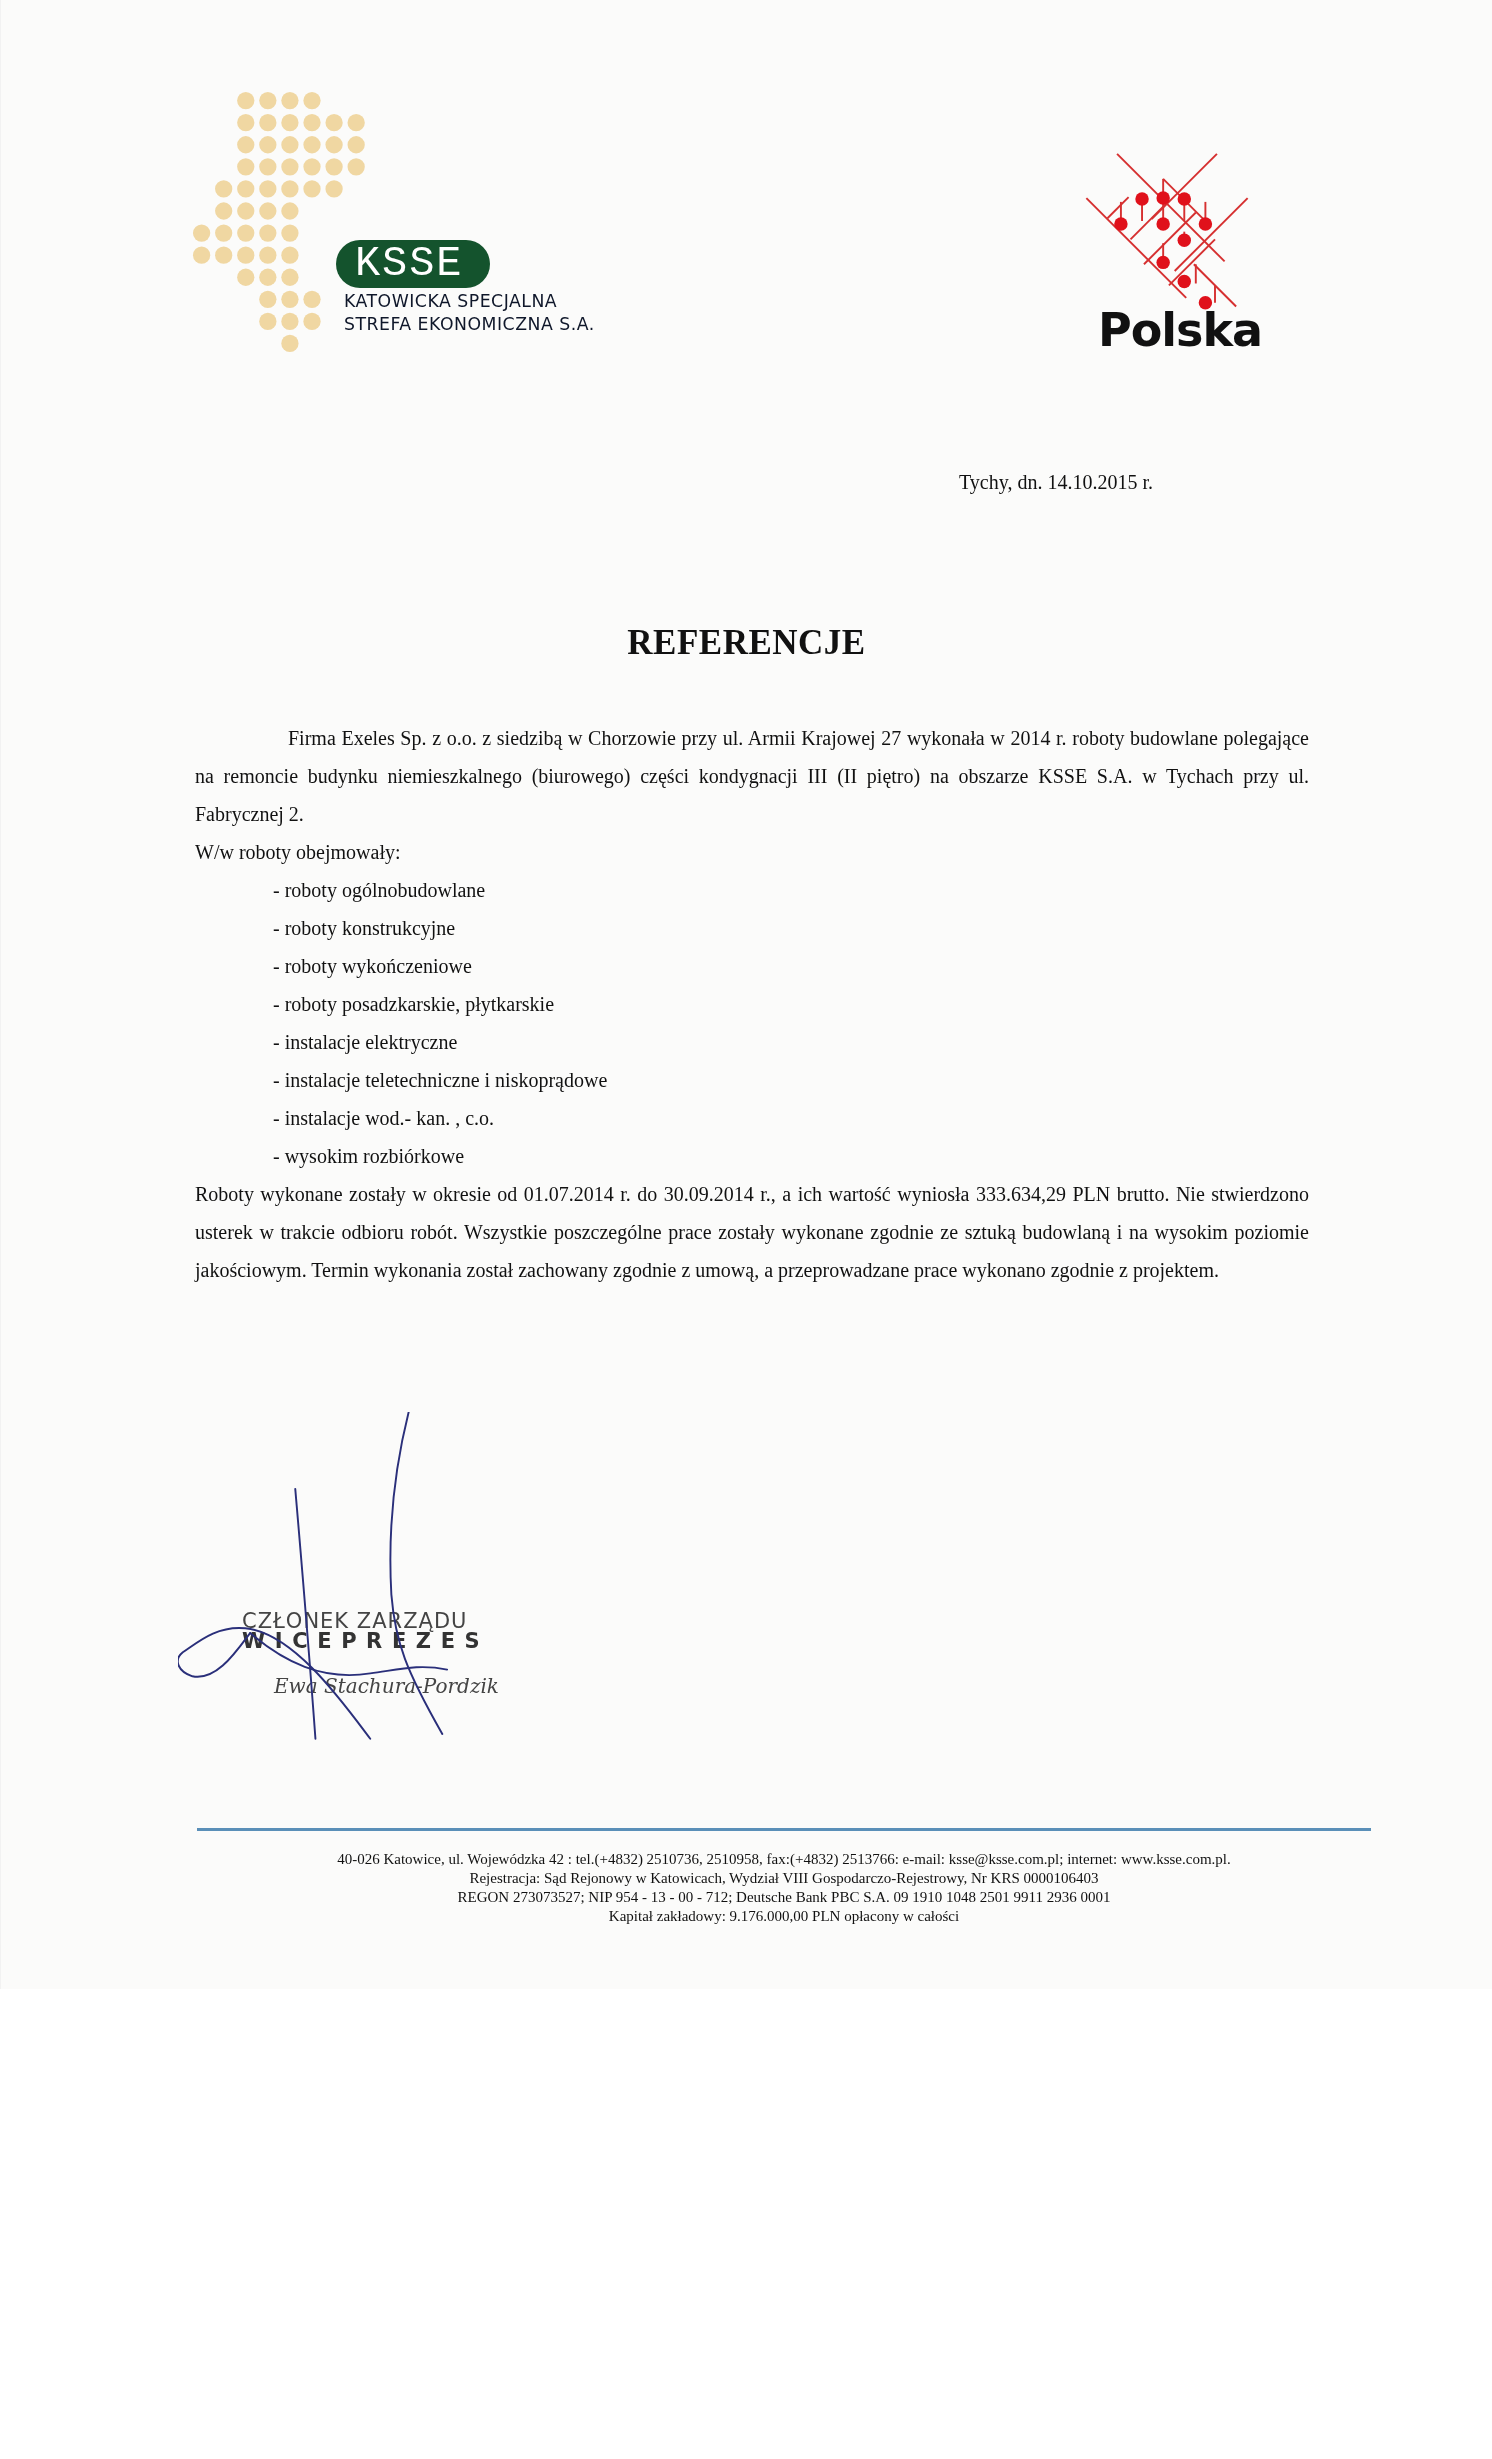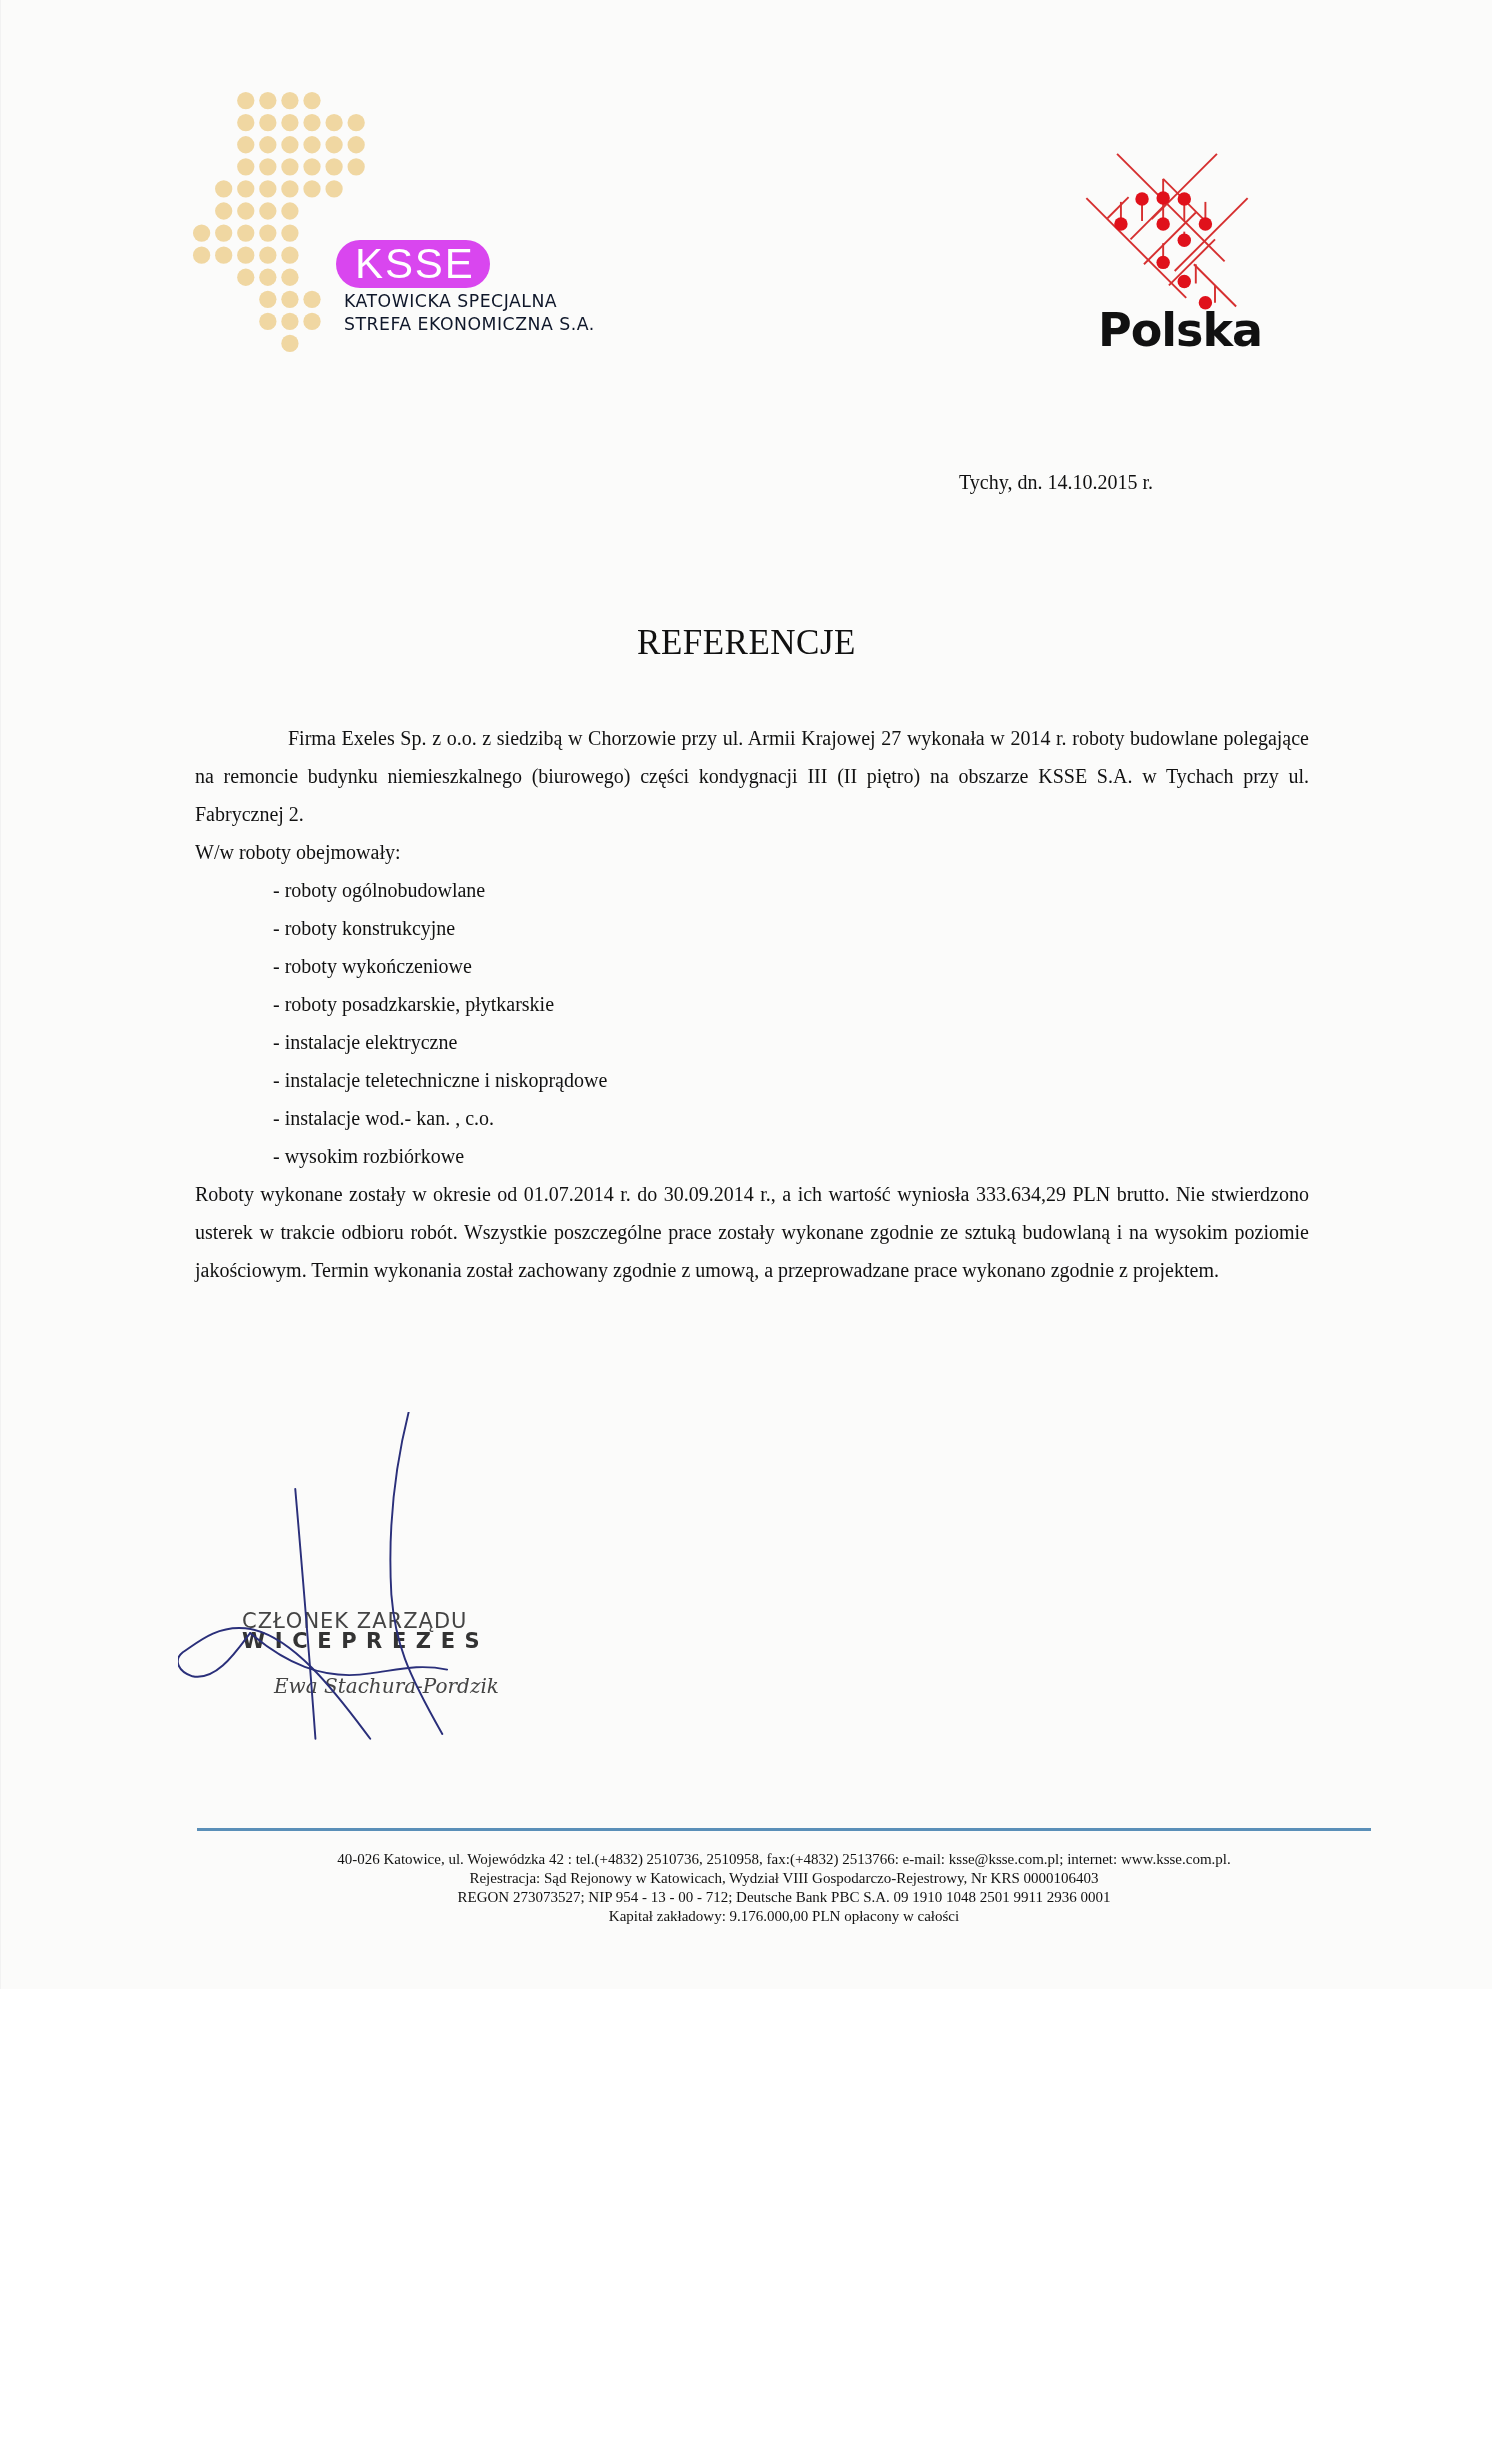--- a/index.html
+++ b/index.html
@@ -9,35 +9,35 @@
   }
   .scan {
     position: absolute; left: 0; top: 0; width: 1493px; height: 1989px;
     background: #fbfbfa;
     border-right: 1.9px solid #eee; border-left: 1.9px solid #f2f2f2;
   }
   .ksse-logo { position: absolute; left: 192px; top: 91px; width: 423px; height: 288px; }
   .ksse-dots { position: absolute; left: 0; top: 0; width: 192px; height: 288px; }
   .ksse-badge {
     position: absolute; left: 144px; top: 149px; width: 154px; height: 48px;
-    background: #d946ef; border-radius: 24px;
-    color: #fff; font-family: Liberation Sans, sans-serif; font-size: 42px; line-height: 48px;
+    background: #14532d; border-radius: 24px;
+    color: #fff; font-family: Liberation Mono, monospace; font-size: 42px; line-height: 48px;
     padding-left: 19px; box-sizing: border-box; letter-spacing: 1.9px;
   }
   .ksse-name {
     position: absolute; left: 152px; top: 199px; font-family: "DejaVu Sans", sans-serif;
     font-size: 17.3px; line-height: 23px; color: #0f172a; letter-spacing: 0.5px; white-space: nowrap;
   }
   .polska-logo { position: absolute; left: 1071px; top: 106px; width: 192px; height: 259px; }
   .polska-text {
     position: absolute; left: 1078px; top: 303px; font-family: "DejaVu Sans", sans-serif;
     font-weight: bold; font-size: 46px; color: #111; letter-spacing: -1px; margin-left: 20px;
   }
   .date { position: absolute; left: 959px; top: 471px; font-size: 20px; }
-  .title { position: absolute; left: 0; width: 1493px; top: 623px; text-align: center; font-weight: normal; font-size: 35px; letter-spacing: 0.5px; }
+  .title { position: absolute; left: 0; width: 1493px; top: 623px; text-align: center; font-weight: bold; font-size: 35px; letter-spacing: 0.5px; }
   .body-text { position: absolute; left: 195px; width: 1114px; top: 719px; font-size: 20px; line-height: 38px; }
   .para { margin: 0; text-align: justify; text-align-last: left; }
   .para .indent { display: inline-block; width: 93px; }
   .list { margin: 0; padding: 0; list-style: none; }
   .list li { padding-left: 78px; }
   .para2 { margin: 0; text-align: justify; }
   .signature { position: absolute; left: 178px; top: 1412px; width: 346px; height: 346px; }
   .stamp-title {
     position: absolute; left: 242px; top: 1609px; font-family: "DejaVu Sans", sans-serif;
     font-size: 21px; color: #444; letter-spacing: 1px; white-space: nowrap;

